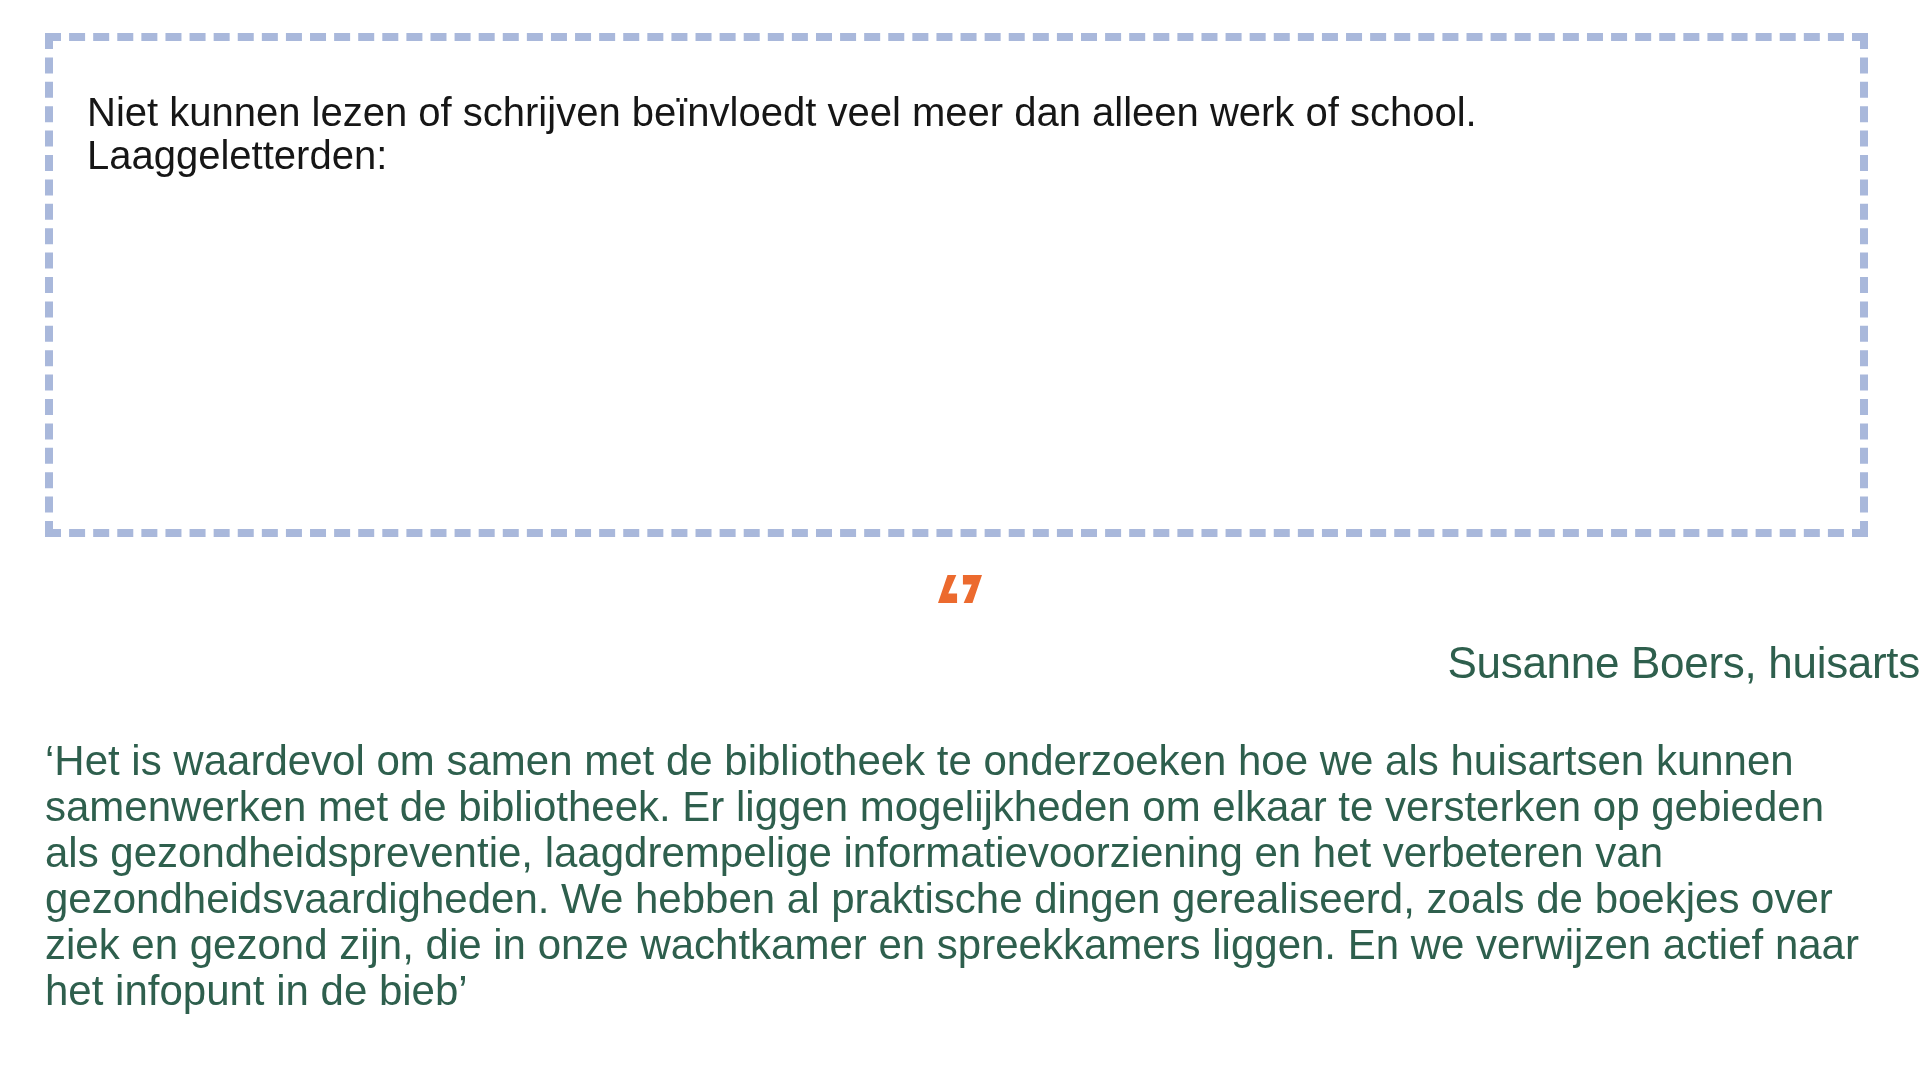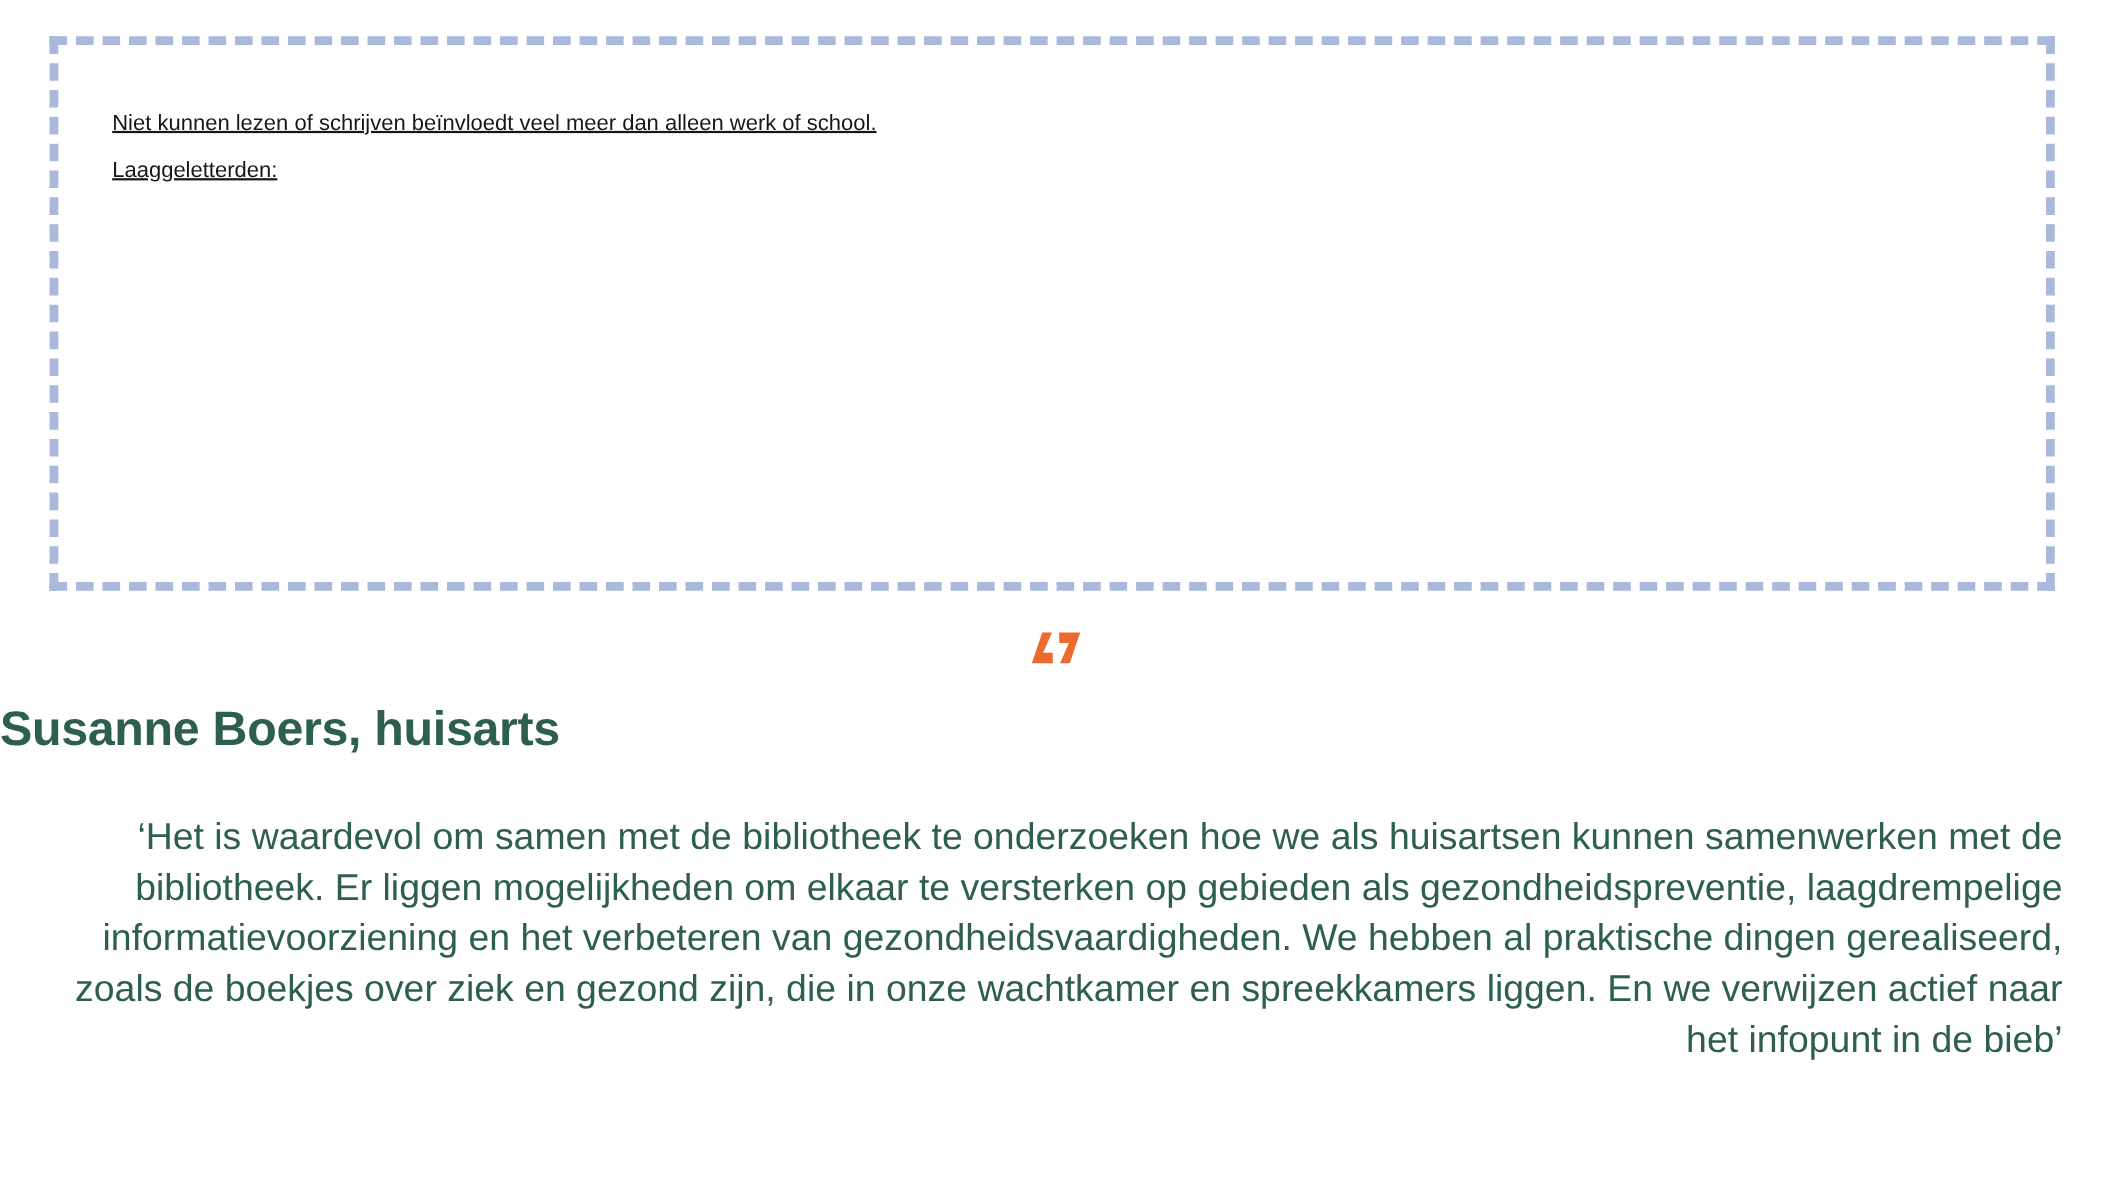--- a/index.html
+++ b/index.html
@@ -28,24 +28,23 @@
     padding:26px 40px 0 33px;
   }
   .info-box h1{
     margin:28px 0 0;
     font-size:43px;
     font-weight:bold;
     letter-spacing:-0.5px;
     color:#0d0d0d;
   }
   .intro{
-    margin:24px 16px 0;
-    font-size:20px;
+    margin:24px 1px 0;
+    font-size:40px;
     line-height:43px;
-    text-decoration:underline;
   }
   .intro span{display:block;}
   .bullet-list{
     margin:6px 0 0;
     padding-left:52px;
     font-size:31px;
     line-height:43px;
   }
   .bullet-list li{
     padding-left:4px;
@@ -58,34 +57,34 @@
     transform:translateX(-50%);
     width:44px;height:30px;
     color:var(--orange-accent);
   }
   .quote-icon svg{display:block;width:100%;height:100%;}
   .quote-author{
     position:absolute;
     top:638px;left:0;
     width:100%;
     margin:0;
-    text-align:left;
+    text-align:right;
     font-size:44px;
-    font-weight:bold;
+    font-weight:normal;
     letter-spacing:-0.3px;
     color:var(--green-accent);
   }
   .quote-text{
     position:absolute;
     top:738px;left:50%;
     transform:translateX(-50%);
     width:1830px;
     margin:0;
-    text-align:right;
-    font-size:34px;
+    text-align:left;
+    font-size:42px;
     line-height:46px;
     color:var(--green-accent);
   }
 </style>
 </head>
 <body>
 
 <section class="info-box">
   <p class="intro">
     <span>Niet kunnen lezen of schrijven beïnvloedt veel meer dan alleen werk of school.</span>

